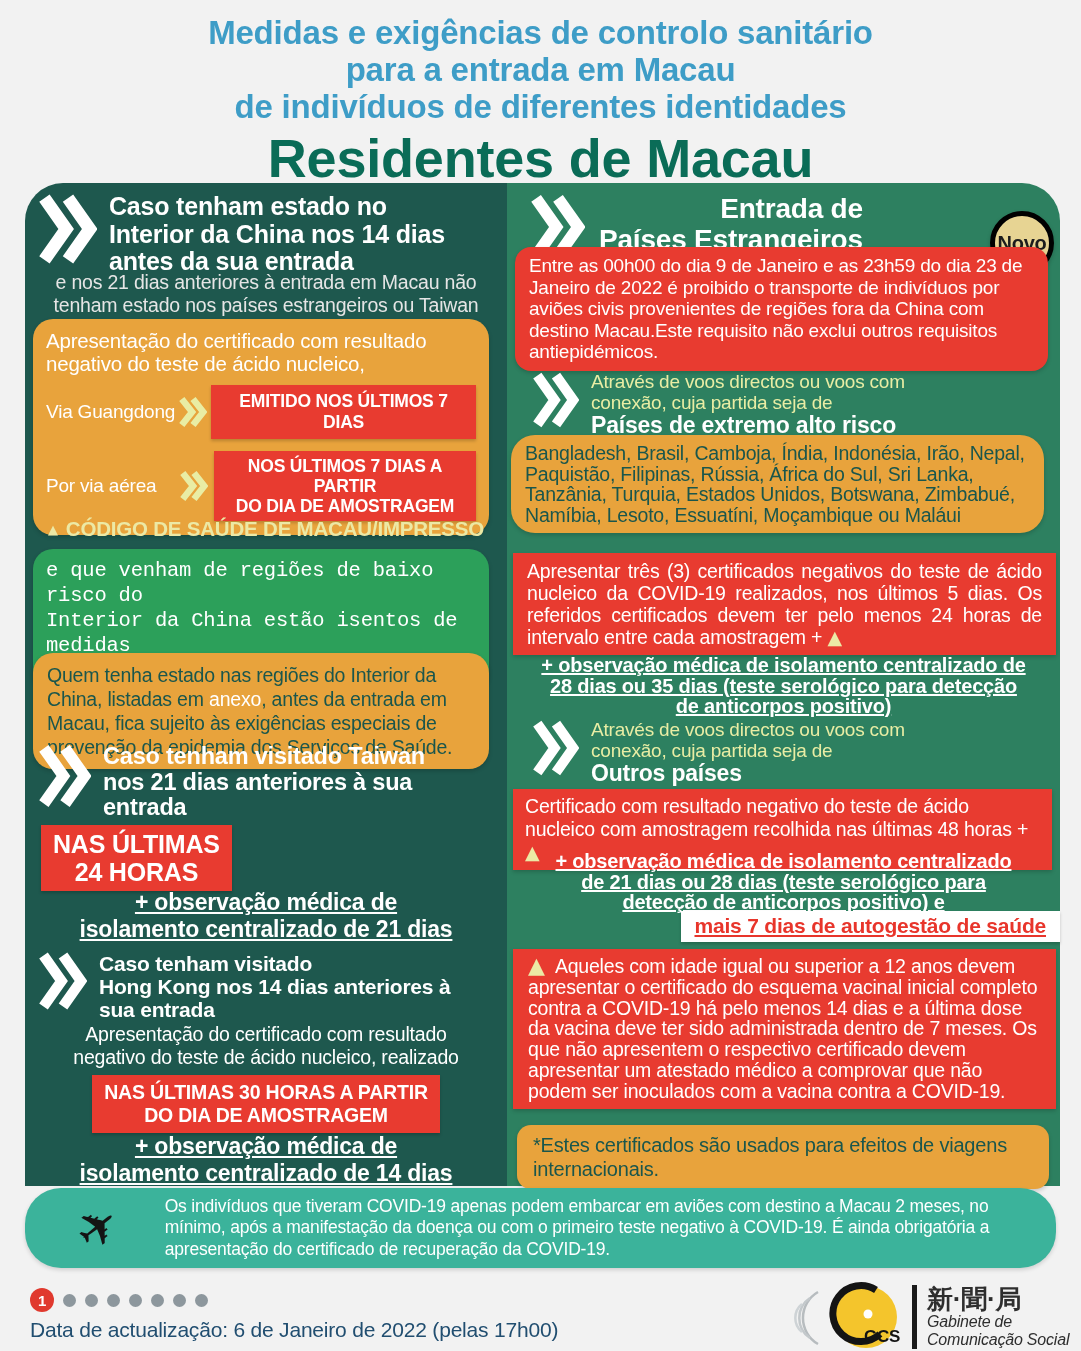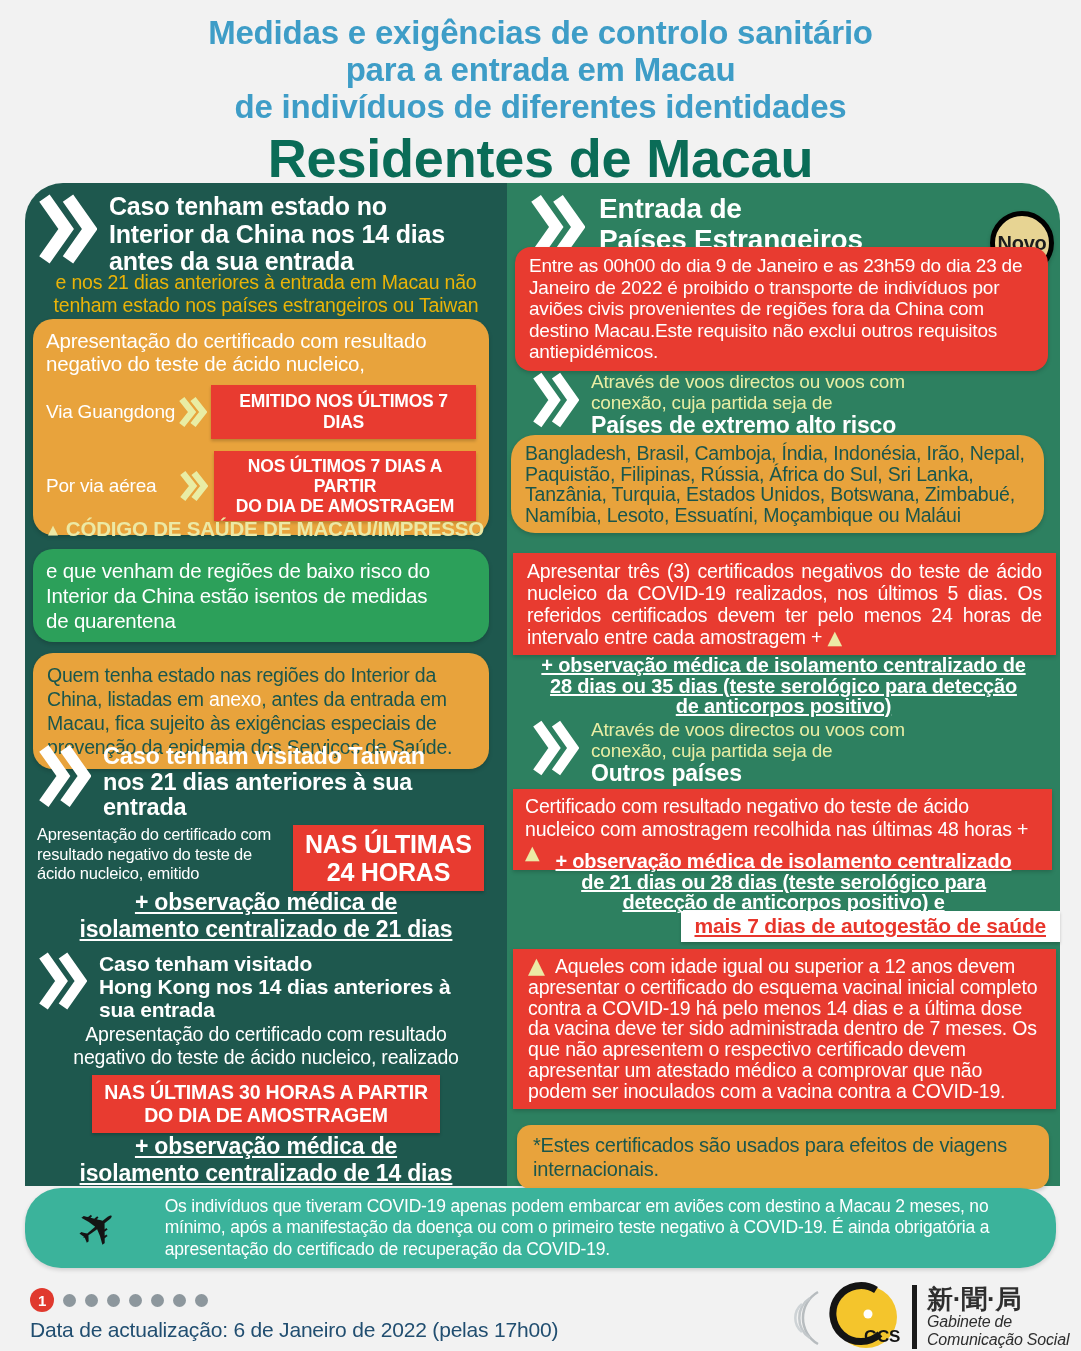--- a/index.html
+++ b/index.html
@@ -22,33 +22,33 @@
     background:#2D8060;border-radius:0 38px 0 0;}
   .abs{position:absolute;}
 
   .sec-head{display:flex;align-items:flex-start;}
   .chev{flex:none;}
   .h-white{font-weight:bold;color:#fff;}
 
   .box{border-radius:20px;box-shadow:0 2px 4px rgba(0,0,0,.18);}
   .orange{background:#E8A33C;}
   .red{background:#E83B30;}
-  .green-bright{background:#2CA05A;}
+  .green-bright{background:#2CA05A;font-family:Liberation Mono, monospace;}
 
   .chip{background:#E83B30;color:#fff;font-weight:bold;text-align:center;
     box-shadow:0 2px 3px rgba(0,0,0,.2);}
 
   .underline-note{color:#fff;font-weight:bold;text-align:center;}
   .underline-note div{text-decoration:underline;}
 
   .pale{color:#E9EDA4;}
   .tri{font-family:"DejaVu Sans",sans-serif;color:#ECE9A5;}
 
   
-  .l-sub{color:#eab308;text-align:center;font-size:19.5px;line-height:23px;width:100%;}
+  .l-sub{color:#e5e5e5;text-align:center;font-size:19.5px;line-height:23px;width:100%;}
   .box1-intro{color:#fff;font-size:20.5px;line-height:23px;}
   .box-row{display:flex;align-items:center;}
   .box-label{color:#fff;font-size:19px;flex:none;}
   .teal-text{color:#1A564C;}
   .anexo{color:#fff;cursor:pointer;}
 
   
   .novo{position:absolute;width:54px;height:54px;border-radius:50%;
     background:#E7D493;border:5px solid #000000;display:flex;align-items:center;justify-content:center;
     font-size:20px;font-weight:bold;color:#1c1c1c;box-shadow:0 2px 4px rgba(0,0,0,.2);}
@@ -152,25 +152,20 @@
       <path d="M32 6 L56 40 L32 74" stroke="#fff" stroke-width="14" fill="none"></path>
     </svg>
     <div class="h-white" style="font-size:23.5px;line-height:25.5px;margin-left:12px;margin-top:1px;">
       <div>Caso tenham visitado Taiwan</div>
       <div>nos 21 dias anteriores à sua</div>
       <div>entrada</div>
     </div>
   </div>
 
   <div class="abs box-row" style="left:12px;top:642px;align-items:flex-start;">
-    <div style="color:#fff;font-size:16.5px;line-height:19.5px;width:252px;">
-      <div>Apresentação do certificado com</div>
-      <div>resultado negativo do teste de</div>
-      <div>ácido nucleico, emitido</div>
-    </div>
     <span class="chip" style="font-size:25px;line-height:28px;padding:5px 12px;margin-left:4px;">
       <div>NAS ÚLTIMAS</div>
       <div>24 HORAS</div>
     </span>
   </div>
 
   <div class="abs underline-note" style="top:706px;width:100%;font-size:23px;line-height:27px;">
     <div>+ observação médica de</div>
     <div>isolamento centralizado de 21 dias</div>
   </div>
@@ -200,21 +195,21 @@
   </div>
 
   <div class="abs underline-note" style="top:950px;width:100%;font-size:23px;line-height:27px;">
     <div>+ observação médica de</div>
     <div>isolamento centralizado de 14 dias</div>
   </div>
 </div>
 
 <div class="panel-right">
 
-  <div class="abs sec-head" style="left:24px;top:10px;">
+  <div class="abs sec-head" style="left:24px;top:10px;text-align:right;">
     <svg class="chev" width="54" height="68" viewBox="0 0 64 80">
       <path d="M6 6 L30 40 L6 74" stroke="#fff" stroke-width="14" fill="none"></path>
       <path d="M32 6 L56 40 L32 74" stroke="#fff" stroke-width="14" fill="none"></path>
     </svg>
     <div class="h-white" style="font-size:28px;line-height:31px;margin-left:14px;">
       <div>Entrada de</div>
       <div>Países Estrangeiros</div>
     </div>
   </div>
 

